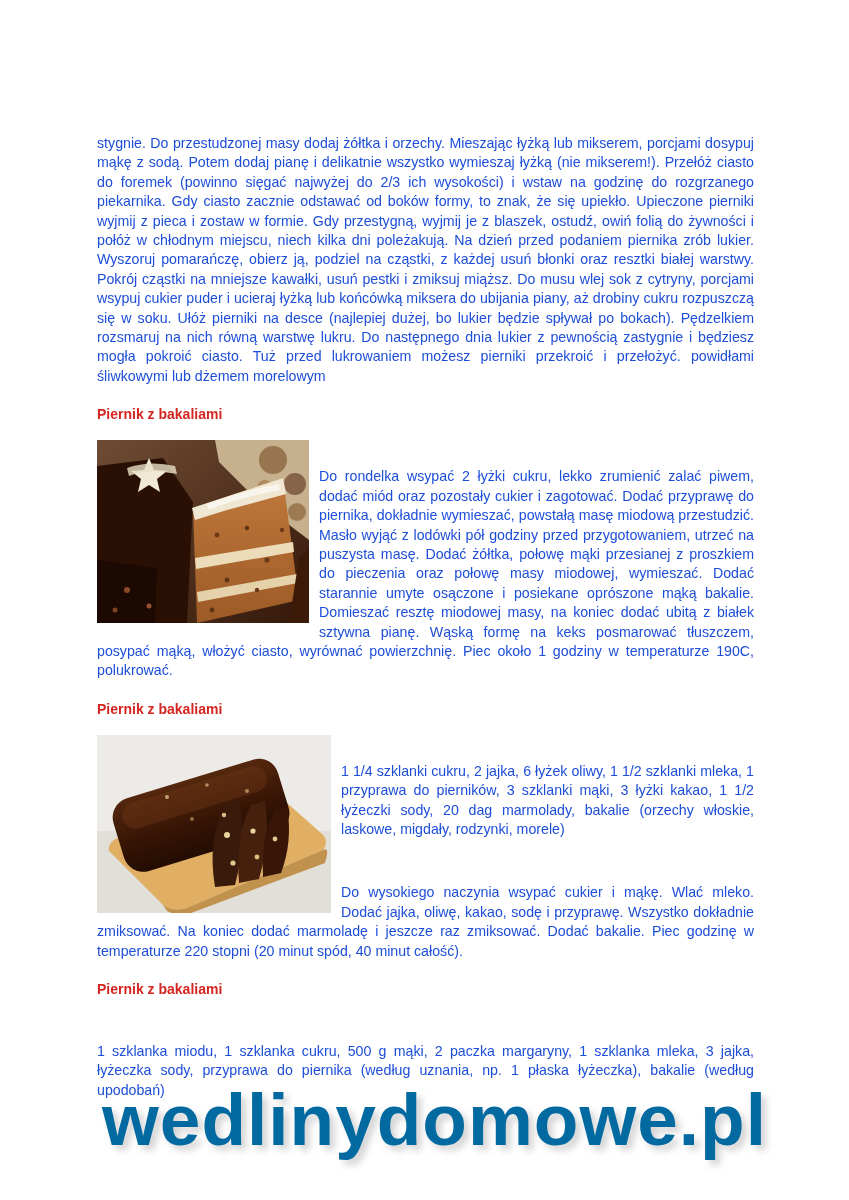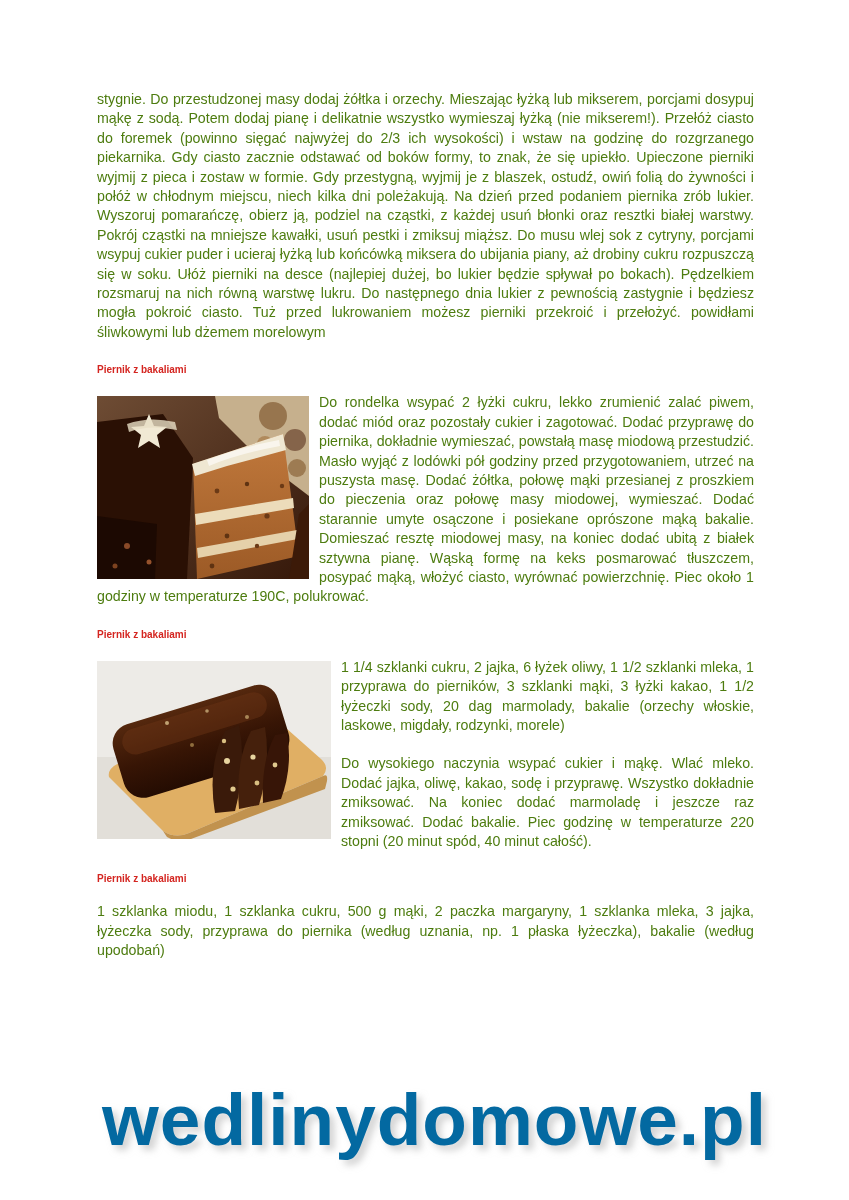--- a/index.html
+++ b/index.html
@@ -14,25 +14,26 @@
   .doc {
     position: absolute;
     left: 97px; top: 90px;
     width: 657px;
   }
   .body-text {
     font-size: 14.2px;
     line-height: 19.4px;
     text-align: justify;
     margin-bottom: 19px;
-    color: #4d7c0f;
+    color: #1d4ed8;
+    margin-top: 44px;
   }
   .lead-indent { text-indent: 5px; }
   .recipe-title {
-    font-size: 10px;
+    font-size: 14px;
     font-weight: bold;
     color: #d42520;
     margin: 0 0 14px 0;
     line-height: 18px;
     text-align: left;
   }
   .photo {
     float: left;
     margin: 3px 10px 5px 0;
     display: block;

